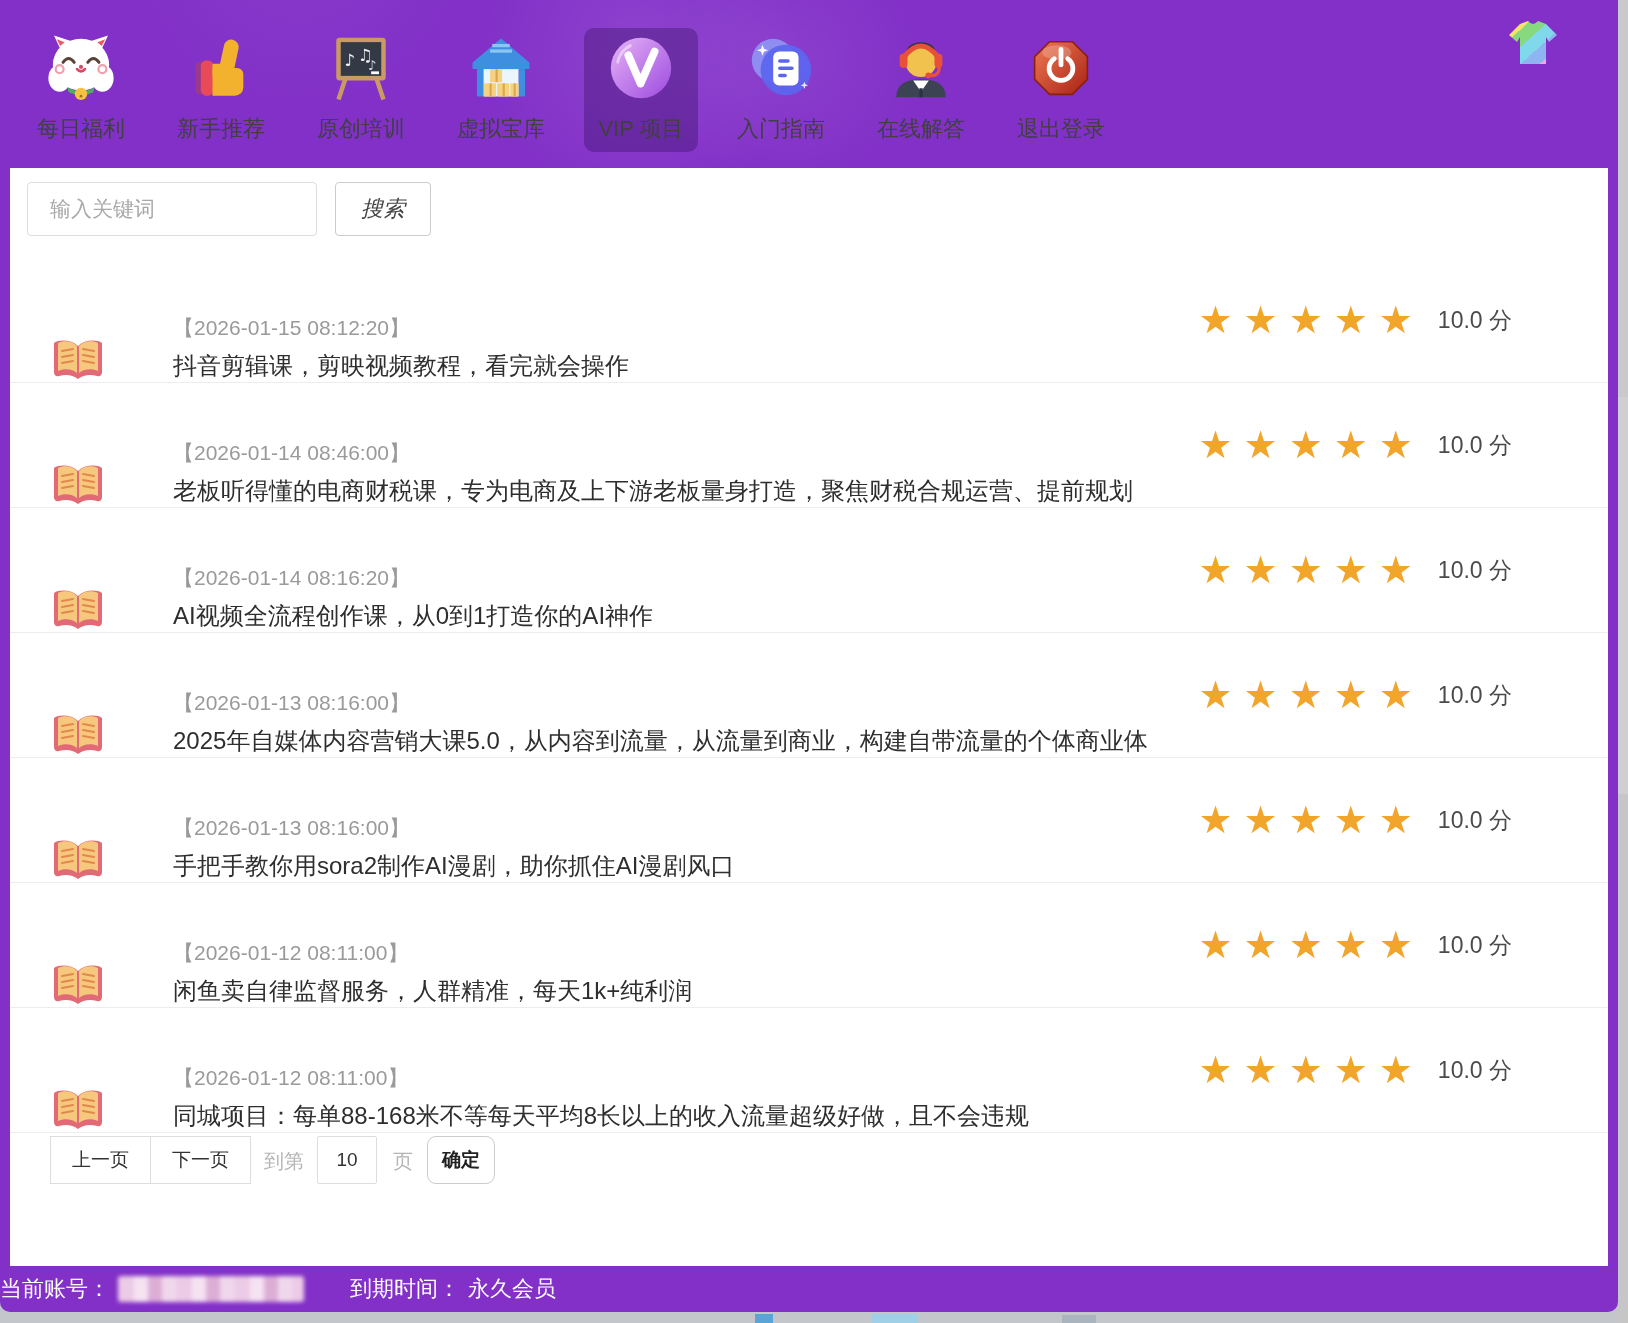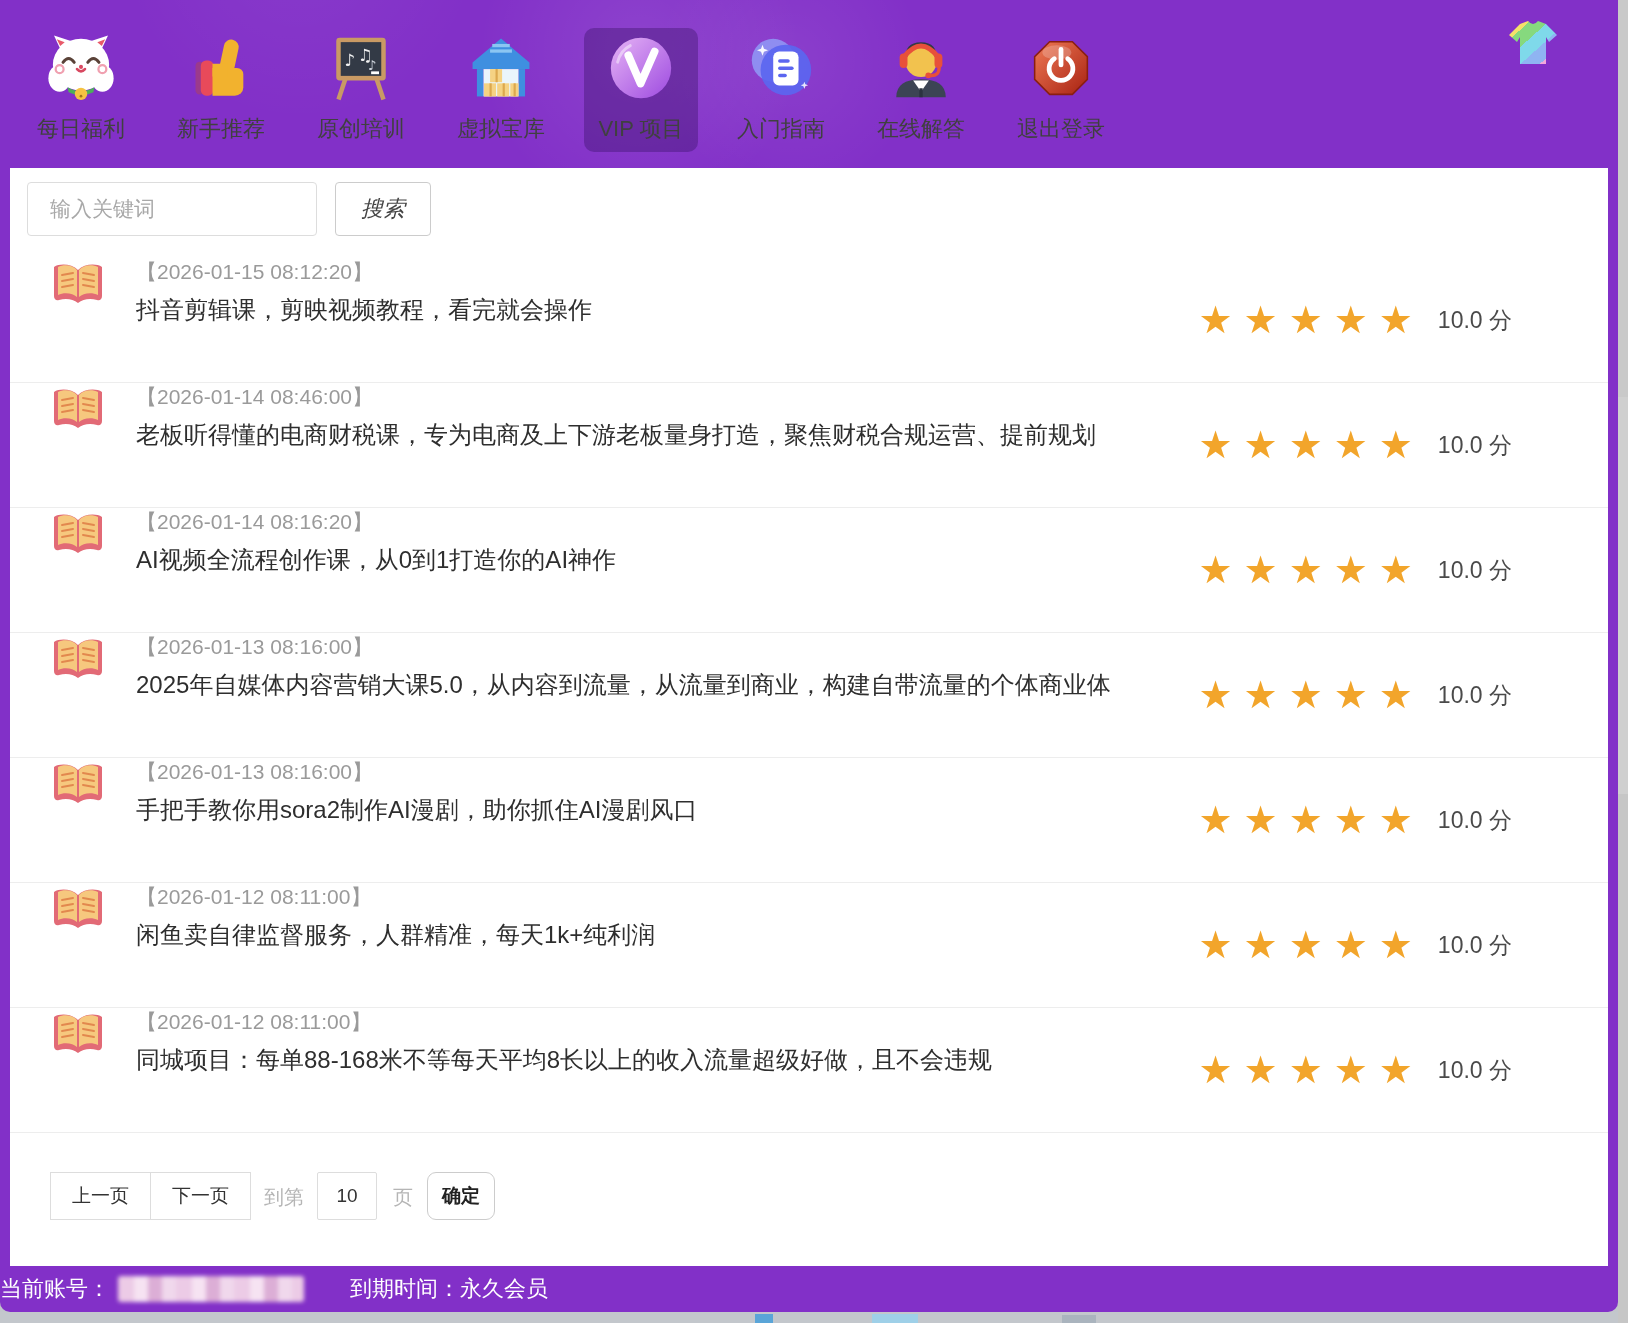--- a/index.html
+++ b/index.html
@@ -38,32 +38,32 @@
   
   .search-input { position:absolute; left:17px; top:14px; width:290px; height:54px;
     border:1px solid #ddd; border-radius:4px; padding:0 22px; font-size:21px; color:#333;
     font-family:inherit; outline:none; }
   .search-input::placeholder { color:#a8a8a8; }
   .search-btn { position:absolute; left:325px; top:14px; width:96px; height:54px; background:#fff;
     border:1px solid #ccc; border-radius:4px; font-size:22px; color:#444; font-family:inherit; cursor:pointer;font-style:italic; }
 
   
   .rows { position:absolute; left:0; top:90px; width:100%; }
-  .row { position:relative; height:125px; border-bottom:1px solid #ededed; display:flex; align-items:flex-start; cursor:pointer; }
+  .row { position:relative; height:125px; border-bottom:1px solid #ededed; display:flex; align-items:flex-end; cursor:pointer;gap:37px; }
   .book { margin-left:40px; width:56px; height:48px; flex:0 0 56px; }
   .row-text { margin-left:30px; }
   .ts { font-size:21px; color:#9a9a9a; margin-bottom:8px; }
   .title { font-size:24px; color:#2e2e2e; }
   .row-right { position:absolute; right:96px; top:50%; transform:translateY(-50%);
     display:flex; align-items:center; }
   .stars { font-size:38px; color:#f2a52b; letter-spacing:11px; line-height:1; }
   .score { font-size:23px; color:#4a4a4a; margin-left:14px; white-space:nowrap; }
 
   
-  .pager { position:absolute; left:0; top:1004px; height:50px; width:100%; }
+  .pager { position:absolute; left:0; top:968px; height:50px; width:100%; }
   .pg-btn { position:absolute; top:0; height:48px; background:#fff; border:1px solid #ddd;
     font-size:19px; color:#333; font-family:inherit; cursor:pointer; }
   .pg-prev { left:40px; width:101px; }
   .pg-next { left:140px; width:101px; }
   .pg-text { position:absolute; top:12px; font-size:20px; color:#b5b5b5; }
   .pg-goto { left:254px; }
   .pg-unit { left:383px; }
   .pg-input { position:absolute; left:307px; top:0; width:60px; height:48px; border:1px solid #ddd;
     border-radius:2px; text-align:center; font-size:19px; color:#333; font-family:inherit; outline:none; }
   .pg-confirm { left:417px; width:68px; border-color:#ccc; border-radius:9px; font-weight:bold; color:#222; }
@@ -382,21 +382,21 @@
       <input class="pg-input" type="text" value="10" style="">
       <span class="pg-text pg-unit">页</span>
       <button class="pg-btn pg-confirm">确定</button>
     </div>
   </div>
 
   <div class="footer">
     <span class="f-label">当前账号：</span>
     <span class="redacted"></span>
     <span class="f-label f-expiry">到期时间：</span>
-    <span class="f-label" style="margin-left:0">永久会员</span>
+    <span class="f-label" style="margin-left:8px">永久会员</span>
   </div>
 
   <div class="edge-bottom">
     <span class="blip1"></span>
       <span class="blip2"></span>
       <span class="blip3"></span>
   </div>
   <div class="edge-right"></div>
 </div>
 

